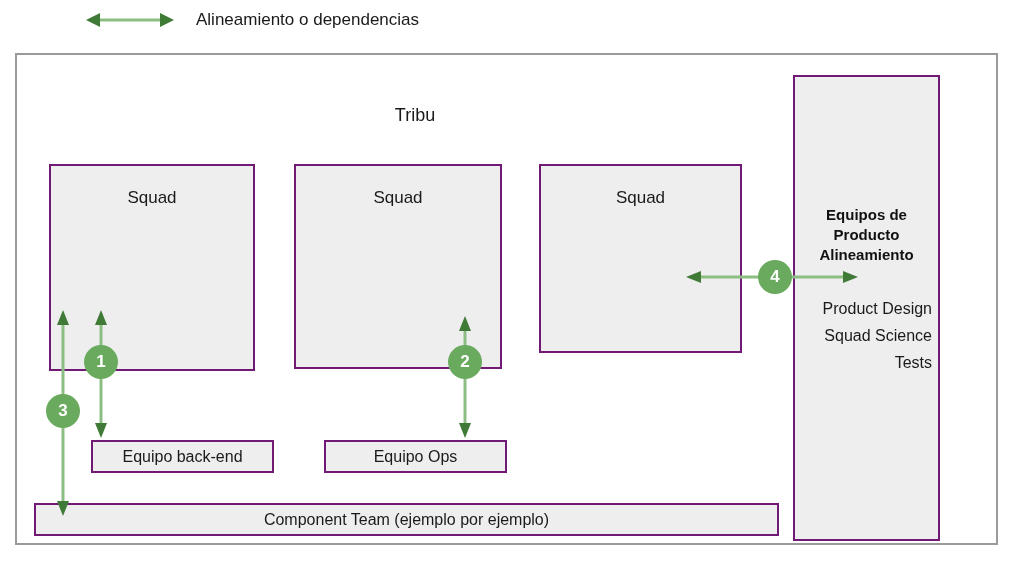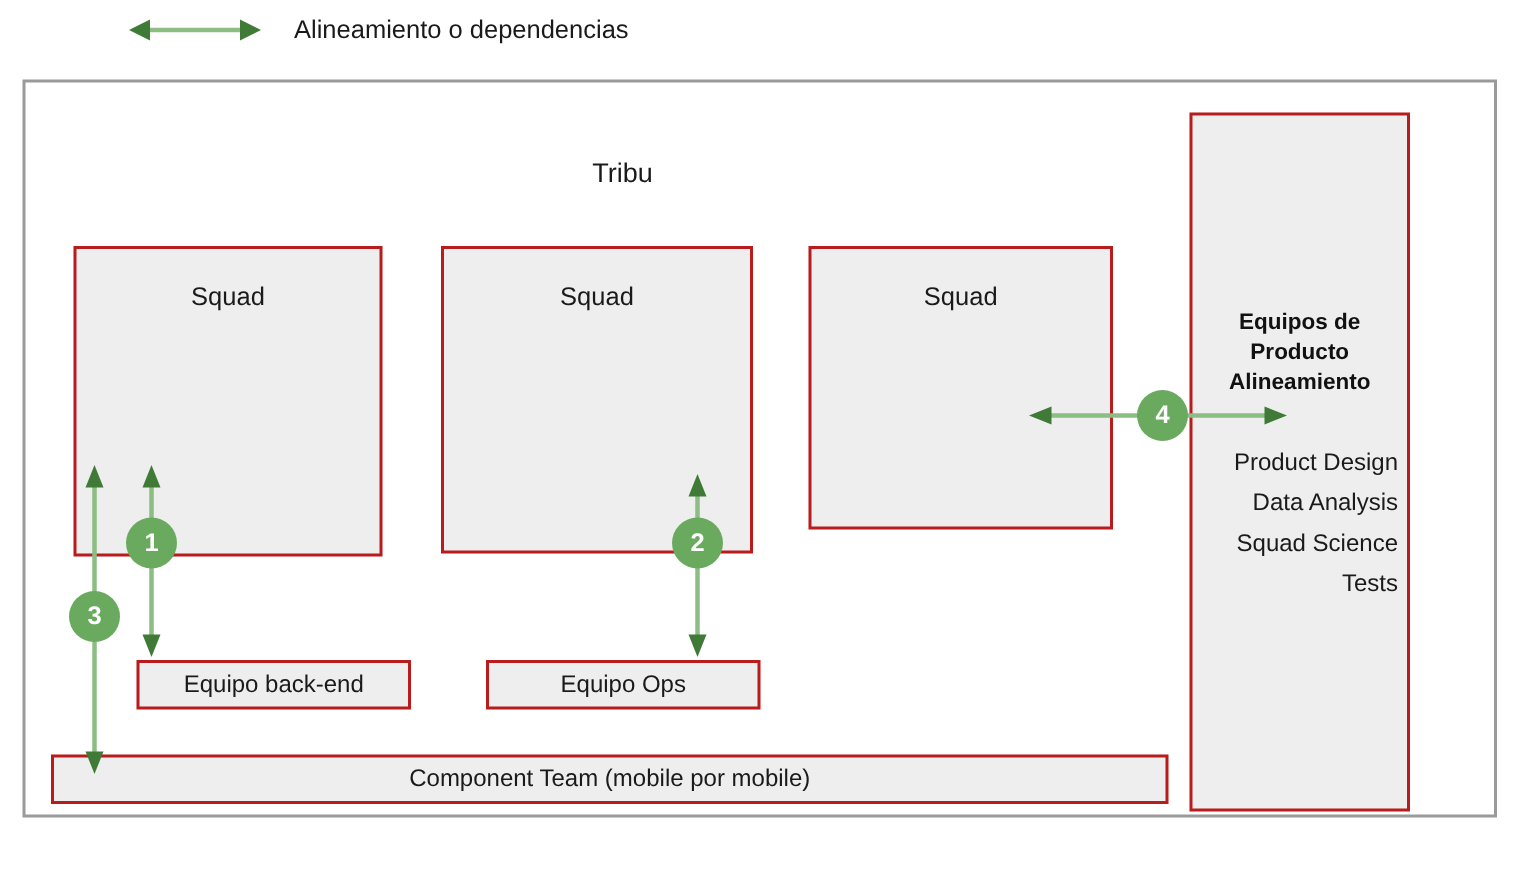--- a/index.html
+++ b/index.html
@@ -55,21 +55,21 @@
     top: 105px;
     width: 830px;
     text-align: center;
     font-size: 18px;
     color: #1a1a1a;
   }
   
   .box {
     position: absolute;
     background: #eeeeee;
-    border: 2px solid #b91c1c;
+    border: 2px solid #701a75;
     box-sizing: border-box;
   }
   .box-label {
     position: absolute;
     left: 0;
     right: 0;
     text-align: center;
     font-size: 17px;
     color: #1a1a1a;
   }
@@ -168,35 +168,34 @@
     <div class="box-label">Squad</div>
   </div>
   <div class="box squad squad-3">
     <div class="box-label">Squad</div>
   </div>
 
   <div class="box cross-panel">
     <div class="cross-title">Equipos de Producto Alineamiento</div>
     <div class="cross-list">
       <div>Product Design</div>
-      <div>Data Analysis</div>
       <div>Squad Science</div>
       <div>Tests</div>
     </div>
   </div>
 
   <div class="box team-box team-backend">
     <div class="box-label">Equipo back-end</div>
   </div>
   <div class="box team-box team-ops">
     <div class="box-label">Equipo Ops</div>
   </div>
 
   <div class="box component-team">
-    <div class="box-label">Component Team (mobile por mobile)</div>
+    <div class="box-label">Component Team (ejemplo por ejemplo)</div>
   </div>
 
   <svg class="connectors" width="1014" height="580" viewBox="0 0 1014 580">
 
     <line x1="101" y1="322" x2="101" y2="428" stroke="#8cbd82" stroke-width="3"></line>
     <polygon points="101,310 95,325 107,325" fill="#3f7a36"></polygon>
     <polygon points="101,438 95,423 107,423" fill="#3f7a36"></polygon>
 
     <line x1="63" y1="322" x2="63" y2="505" stroke="#8cbd82" stroke-width="3"></line>
     <polygon points="63,310 57,325 69,325" fill="#3f7a36"></polygon>

